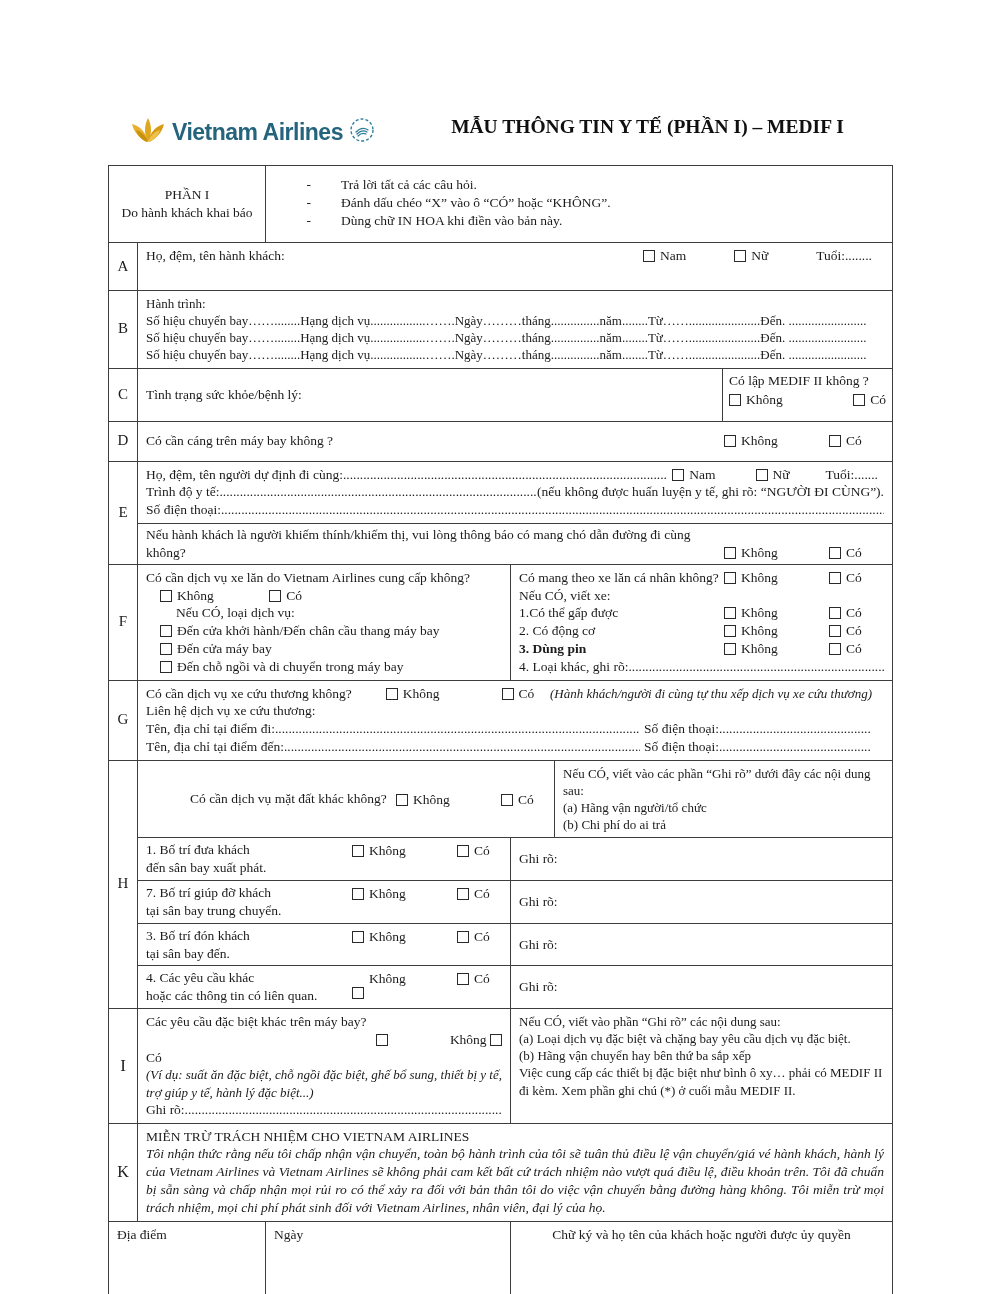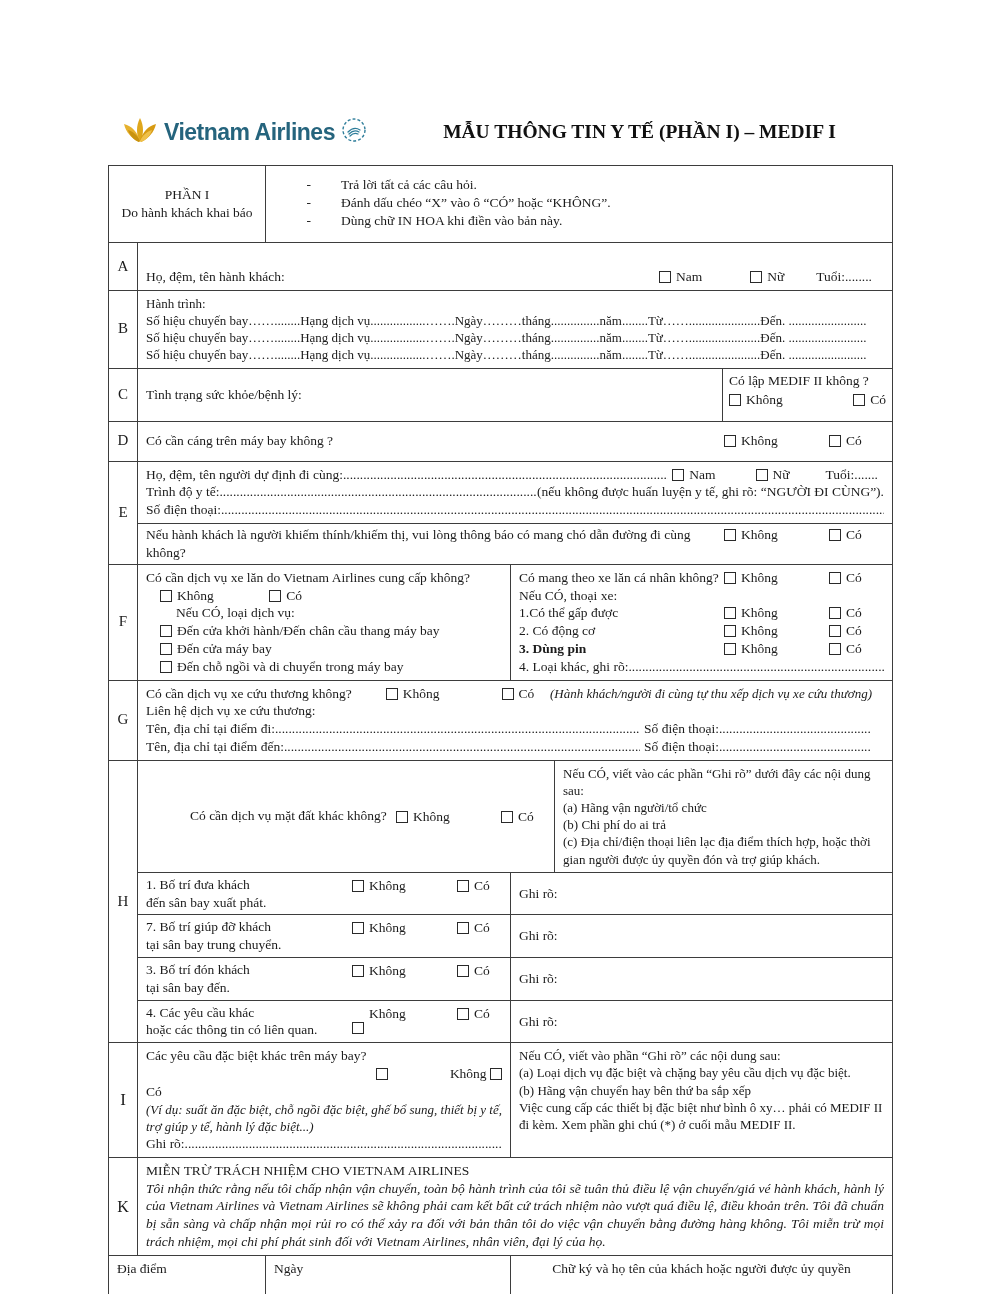--- a/index.html
+++ b/index.html
@@ -6,21 +6,21 @@
   html,body { background:#ffffff; }
   .page {
     position: relative;
     width: 1000px; height: 1294px;
     background: #ffffff;
     font-family: "Liberation Serif", serif;
     color: #1b1b1b;
     overflow: hidden;
   }
   
-  .header { position:absolute; top:116px; left:122px; width:763px; display:flex; align-items:center; }
+  .header { position:absolute; top:116px; left:130px; width:763px; display:flex; align-items:flex-start; }
   .logo { display:flex; align-items:center; gap:6px; width:272px; }
   .logo-text { font-family:"Liberation Sans", sans-serif; font-weight:700; font-size:23px; color:#25647d; letter-spacing:-0.5px; white-space:nowrap; }
   .doc-title { flex:1; text-align:center; font-weight:700; font-size:19.5px; color:#101010; white-space:nowrap; }
   
   .form {
     position:absolute; left:108px; top:165px; width:785px;
     border:1.5px solid #3d3d3d;
     font-size:13.5px; line-height:1.32;
   }
   .row { display:flex; border-top:1.5px solid #3d3d3d; }
@@ -38,21 +38,21 @@
   .instr-cell { flex:1; padding:10px 8px 10px 0; }
   .instr-line { display:flex; }
   .instr-dash { width:45px; min-width:45px; text-align:right; }
   .instr-text { margin-left:30px; }
   
   .c-left { flex:1; display:flex; align-items:center; padding:4px 8px; }
   .c-right { width:170px; min-width:170px; border-left:1.5px solid #3d3d3d; padding:3px 6px; }
   
   .e-wrap { flex:1; display:flex; flex-direction:column; min-width:0; }
   .e-main { padding:4px 8px; }
-  .e-sub { border-top:1.5px solid #3d3d3d; padding:2px 8px; }
+  .e-sub { border-top:1.5px solid #3d3d3d; padding:2px 8px;align-items:flex-end; }
   
   .split-left { width:373px; min-width:373px; border-right:1.5px solid #3d3d3d; padding:4px 8px; min-height:100%; }
   .split-right { flex:1; padding:4px 8px; min-width:0; }
   .indent1 { padding-left:14px; }
   .indent2 { padding-left:30px; }
   .italic { font-style:italic; }
   .small { font-size:13px; }
   
   .h-wrap { flex:1; display:flex; flex-direction:column; min-width:0; }
   .h-sub { display:flex; border-top:1.5px solid #3d3d3d; }
@@ -117,29 +117,29 @@
         </div>
         <div class="instr-line">
           <span class="instr-dash">-</span>
           <span class="instr-text">Dùng chữ IN HOA khi điền vào bản này.</span>
         </div>
       </div>
     </div>
 
     <div class="row" style="min-height:48px;">
       <div class="letter">A</div>
-      <div class="content flexline" style="align-items:flex-end;">
+      <div class="content flexline" style="align-items:flex-start;">
         <span>Họ, đệm, tên hành khách:</span>
         <span style="margin-left:auto; white-space:nowrap;">
           <span class="cb"></span><span class="cbl">Nam</span>
         </span>
         <span style="margin-left:48px; white-space:nowrap;">
           <span class="cb"></span><span class="cbl">Nữ</span>
         </span>
-        <span style="margin-left:32px; margin-right:12px; white-space:nowrap;">Tuổi:........</span>
+        <span style="margin-left:48px; margin-right:12px; white-space:nowrap;">Tuổi:........</span>
       </div>
     </div>
 
     <div class="row" style="min-height:66px;">
       <div class="letter">B</div>
       <div class="content small">
         <div>Hành trình:</div>
         <div class="nowrap">Số hiệu chuyến bay……........Hạng dịch vụ.................…….Ngày………tháng...............năm........Từ……......................Đến. ........................</div>
         <div class="nowrap">Số hiệu chuyến bay……........Hạng dịch vụ.................…….Ngày………tháng...............năm........Từ……......................Đến. ........................</div>
         <div class="nowrap">Số hiệu chuyến bay……........Hạng dịch vụ.................…….Ngày………tháng...............năm........Từ……......................Đến. ........................</div>
@@ -203,21 +203,21 @@
         <div class="indent1"><span class="cb"></span><span class="cbl">Đến cửa khởi hành/Đến chân cầu thang máy bay</span></div>
         <div class="indent1"><span class="cb"></span><span class="cbl">Đến cửa máy bay</span></div>
         <div class="indent1"><span class="cb"></span><span class="cbl">Đến chỗ ngồi và di chuyển trong máy bay</span></div>
       </div>
       <div class="split-right">
         <div class="flexline">
           <span style="flex:1;">Có mang theo xe lăn cá nhân không?</span>
           <span class="no-col"><span class="cb"></span><span class="cbl">Không</span></span>
           <span class="yes-col"><span class="cb"></span><span class="cbl">Có</span></span>
         </div>
-        <div>Nếu CÓ, thoại xe:</div>
+        <div>Nếu CÓ, viết xe:</div>
         <div class="flexline">
           <span style="flex:1;">1.Có thể gấp được</span>
           <span class="no-col"><span class="cb"></span><span class="cbl">Không</span></span>
           <span class="yes-col"><span class="cb"></span><span class="cbl">Có</span></span>
         </div>
         <div class="flexline">
           <span style="flex:1;">2. Có động cơ</span>
           <span class="no-col"><span class="cb"></span><span class="cbl">Không</span></span>
           <span class="yes-col"><span class="cb"></span><span class="cbl">Có</span></span>
         </div>
@@ -257,21 +257,20 @@
         <div class="h-sub">
           <div class="h-left h-left-intro">
             <span class="h-name">Có cần dịch vụ mặt đất khác không?</span>
             <span class="h-no"><span class="cb"></span><span class="cbl">Không</span></span>
             <span class="h-yes"><span class="cb"></span><span class="cbl">Có</span></span>
           </div>
           <div class="h-right small">
             <div>Nếu CÓ, viết vào các phần “Ghi rõ” dưới đây các nội dung sau:</div>
             <div>(a) Hãng vận người/tổ chức</div>
             <div>(b) Chi phí do ai trả</div>
-            <div>(c) Địa chỉ/điện thoại liên lạc địa điểm thích hợp, hoặc thời gian người được ủy quyền đón và trợ giúp khách.</div>
           </div>
         </div>
 
         <div class="h-sub h-item">
           <div class="h-left">
             <span class="h-name">
                 <div>1. Bố trí đưa khách</div>
                 <div>đến sân bay xuất phát.</div>
               </span>
             <span class="h-no"><span class="cb"></span><span class="cbl">Không</span></span>

